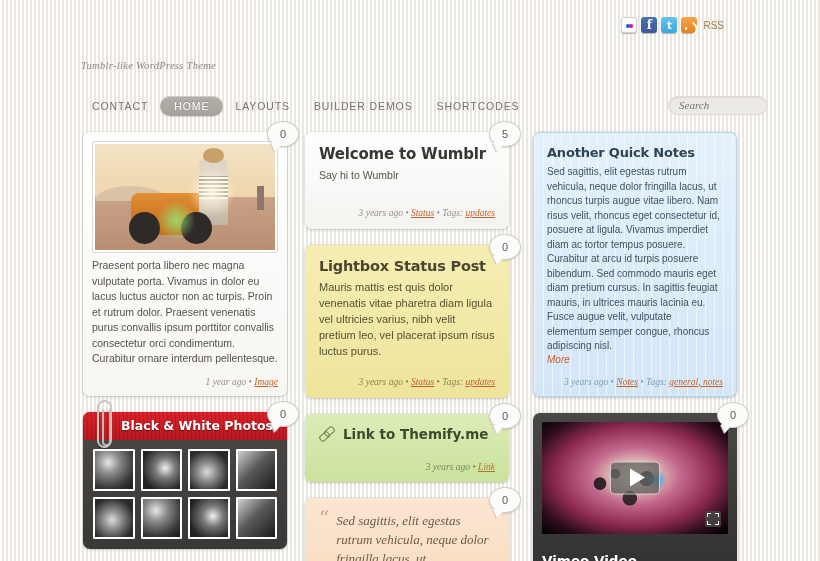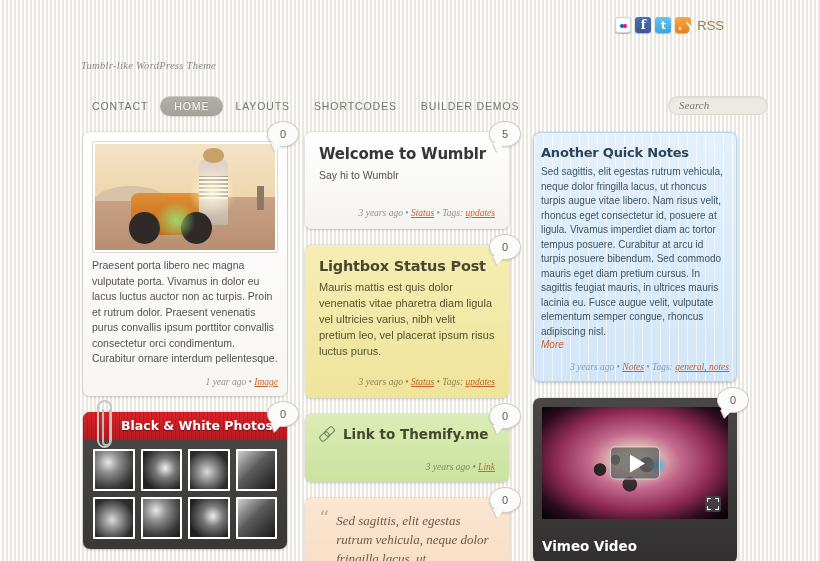--- a/index.html
+++ b/index.html
@@ -84,21 +84,21 @@
     content:""; position:absolute; left:1px; bottom:1px;
     width:7px; height:7px;
     border: 2px solid #fff;
     border-left-color: transparent;
     border-bottom-color: transparent;
     border-radius: 0 7px 0 0;
     transform: rotate(45deg);
     transform-origin: left bottom;
   }
   #rss-label {
-    font-size: 13px;
+    font-size: 10px;
     color: #9a7b52;
     margin-left: 2px;
     font-weight: normal;
   }
 
   
   #nav {
     position: absolute;
     left: 80px; top: 96px;
     display: flex;
@@ -261,21 +261,21 @@
   .card-yellow .pmeta { color: #8c8450; }
   .card-green { background: linear-gradient(#dcecb8, #cbe29d); padding: 12px 14px 10px; }
   .card-green .pmeta { color: #7b8a5b; }
   .card-green .pmeta a { color: #b1722c; }
   .card-orange { background: linear-gradient(#fbe6d2, #f8ddc2); padding: 13px 14px 11px; }
   .card-blue {
     background: linear-gradient(#e2f0fb, #d2e7f8);
     background-image: repeating-linear-gradient(90deg,
       rgba(255,255,255,0.55) 0 1px, rgba(255,255,255,0) 1px 9px),
       linear-gradient(#e4f1fc, #d3e6f7);
-    padding: 12px 7px 9px;
+    padding: 12px 13px 9px;
     border: 1px solid #b9d5ea;
   }
   .card-blue .ptitle { color: #2f4456; font-size: 13px; }
   .card-blue .pbody { color: #3f5363; font-size: 10px; line-height: 14.5px; }
   .card-blue .pmeta { color: #7fa0b8; }
   .card-blue .pmeta a { color: #c8602c; }
   .more-link { color: #cf5a2a; font-size: 10px; cursor: pointer; font-style: italic; }
 
   .link-row { display: flex; align-items: center; gap: 9px; }
   .link-icon {
@@ -466,22 +466,22 @@
     <div class="soc soc-rss">
         <span class="rs"></span>
       </div>
     <span id="rss-label">RSS</span>
   </div>
 
   <div id="nav">
     <div class="nav-item">CONTACT</div>
     <div class="nav-item active">HOME</div>
     <div class="nav-item">LAYOUTS</div>
+    <div class="nav-item">BUILDER DEMOS</div>
     <div class="nav-item">SHORTCODES</div>
-    <div class="nav-item">BUILDER DEMOS</div>
   </div>
 
   <div id="search-wrap">
     <input id="search-input" type="text" placeholder="Search" style="">
   </div>
 </div>
 
 <div id="grid">
 
   <div class="col" id="col1">

